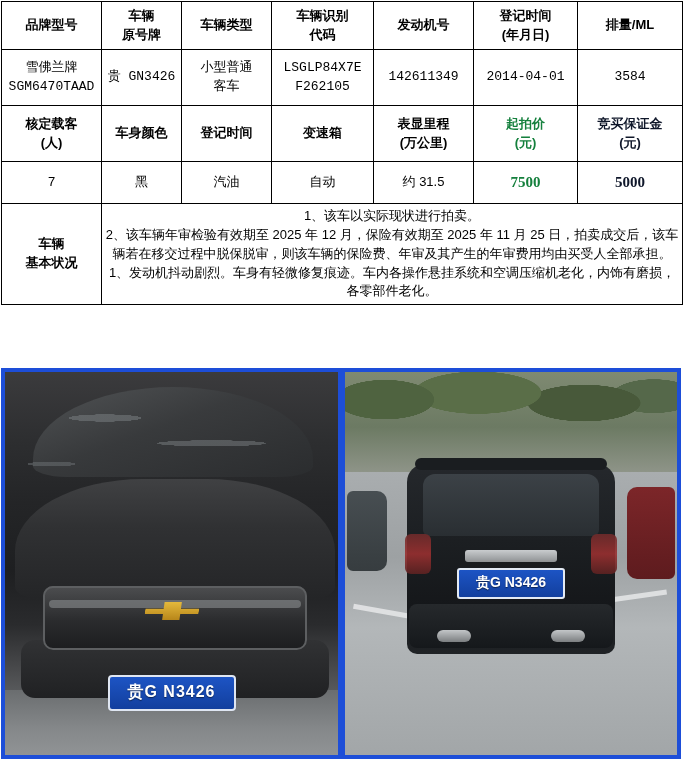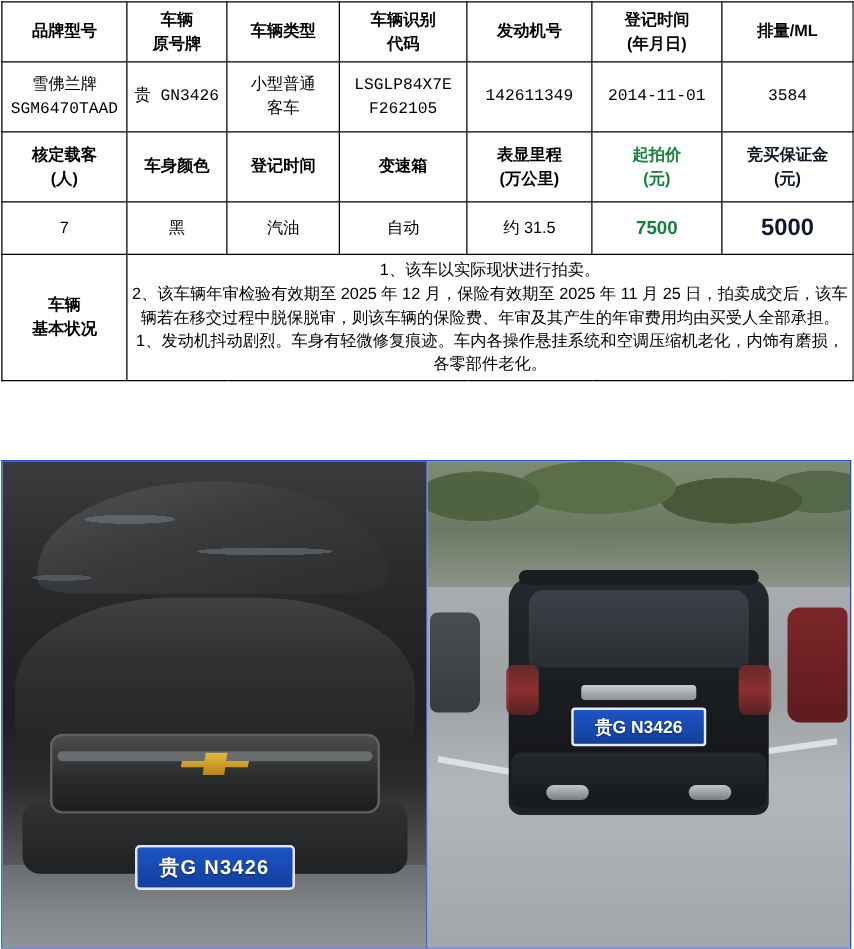--- a/index.html
+++ b/index.html
@@ -36,21 +36,21 @@
   }
   td.hdr {
     font-weight: bold;
     font-size: 13.5px;
   }
   td.val {
     font-size: 12.5px;
   }
   .red { color: #15803d; }
   .blue { color: #0f172a; }
-  .bold { font-weight: bold; }
+  .bold { font-weight: bold; font-family: Liberation Serif, serif; }
   .l1 { display: block; }
   .r-h1 { height: 48px; }
   .r-v1 { height: 56px; font-family: Liberation Mono, monospace; }
   .r-h2 { height: 56px; }
   .r-v2 { height: 42px; }
 
   
   td.cond-label {
     font-weight: bold;
     font-size: 13.5px;
@@ -70,21 +70,21 @@
   .photos {
     position: absolute;
     left: 1px;
     top: 367px;
     width: 681px;
     height: 391px;
     display: flex;
     box-sizing: border-box;
   }
   .photo-cell {
-    border: 1px solid #1d4ed8;
+    border: 4px solid #1d4ed8;
     box-sizing: border-box;
     position: relative;
     overflow: hidden;
     background: #cfd2d4;
   }
   .photo-left { width: 341px; height: 391px; }
   .photo-right { width: 340px; height: 391px; margin-left: -1px; }
 
   
   .pl-bg {
@@ -343,21 +343,21 @@
             <span class="l1">客车</span>
           </td>
         <td class="val">
             <span class="l1">LSGLP84X7E</span>
             <span class="l1">F262105</span>
           </td>
         <td class="val">
             <span class="l1">142611349</span>
           </td>
         <td class="val">
-            <span class="l1">2014-11-01</span>
+            <span class="l1">2014-04-01</span>
           </td>
         <td class="val">
             <span class="l1">3584</span>
           </td>
       </tr>
       <tr class="r-h2">
         <td class="hdr">
             <span class="l1">核定载客</span>
             <span class="l1">(人)</span>
           </td>
@@ -395,21 +395,21 @@
           </td>
         <td class="val">
             <span class="l1">自动</span>
           </td>
         <td class="val">
             <span class="l1">约 31.5</span>
           </td>
         <td class="val red bold" style="font-size:15px">
             <span class="l1">7500</span>
           </td>
-        <td class="val blue bold" style="font-size:19px">
+        <td class="val blue bold" style="font-size:15px">
             <span class="l1">5000</span>
           </td>
       </tr>
       <tr>
         <td class="cond-label">
           <span class="l1">车辆</span>
           <span class="l1">基本状况</span>
         </td>
         <td class="cond-text" colspan="6">
           <p>1、该车以实际现状进行拍卖。</p>

